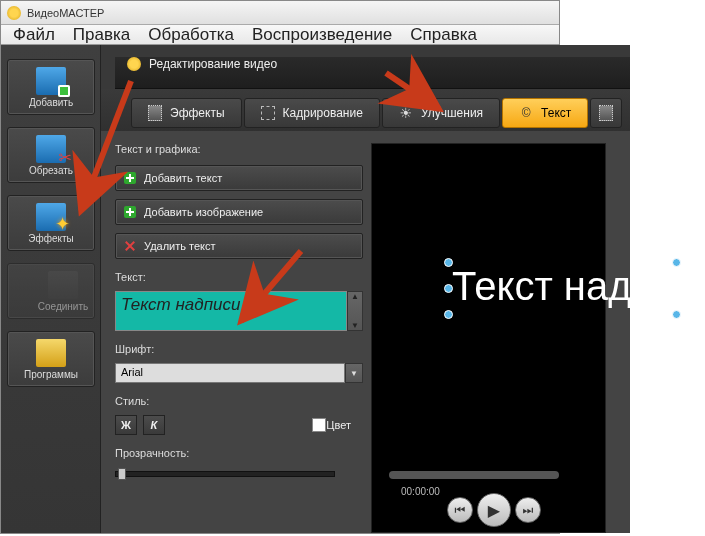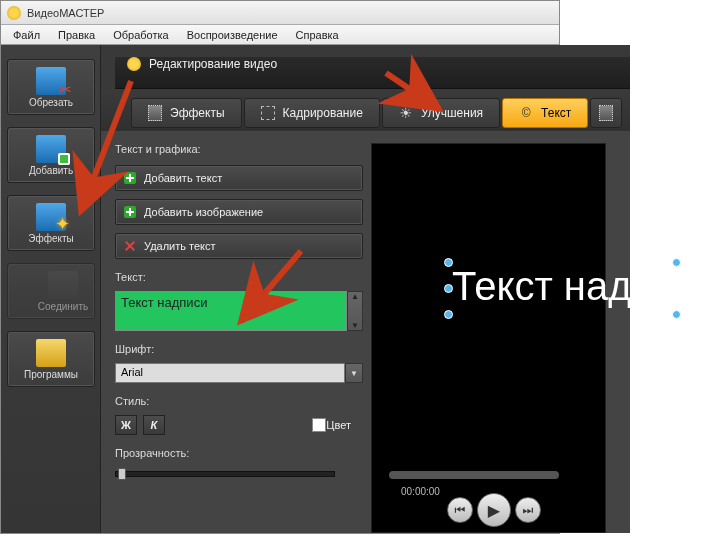--- a/index.html
+++ b/index.html
@@ -5,21 +5,21 @@
 * { box-sizing: border-box; margin: 0; padding: 0; font-family: Tahoma, sans-serif; }
 body { background: #fff; width: 705px; height: 536px; overflow: hidden; position: relative; }
 
 .window { width: 560px; height: 534px; border: 1px solid #888; background: #3a3a3a; position: relative; }
 
 .titlebar { height: 24px; background: linear-gradient(#f5f5f5,#e0e0e0); border-bottom: 1px solid #aaa; display: flex; align-items: center; padding: 0 6px; gap: 6px; }
 .titlebar .app-icon { width: 14px; height: 14px; background: radial-gradient(circle,#ffd54f 40%,#d4a017 100%); border-radius: 50%; }
 .titlebar .title { font-size: 11px; color: #333; }
 
 .menubar { height: 20px; background: linear-gradient(#f8f8f8,#e8e8e8); border-bottom: 1px solid #999; display: flex; align-items: center; padding: 0 4px; gap: 2px; }
-.menubar span { font-size: 11px; color: #222; padding: 2px 8px; cursor: default; }
+.menubar span { font-size: 17px; color: #222; padding: 2px 8px; cursor: default; }
 
 .workspace { display: flex; height: calc(100% - 44px); background: #3a3a3a; }
 
 .sidebar { width: 100px; background: linear-gradient(#3f3f3f,#353535); border-right: 1px solid #222; display: flex; flex-direction: column; gap: 12px; padding: 14px 6px; }
 .side-btn { width: 88px; height: 56px; background: linear-gradient(#4a4a4a,#3c3c3c); border: 1px solid #222; border-radius: 3px; display: flex; flex-direction: column; align-items: center; justify-content: center; gap: 2px; cursor: pointer; box-shadow: 0 0 0 1px #555 inset; }
 .side-btn.disabled { opacity: 0.55; padding-left: 24px; }
 .side-btn .icn { width: 30px; height: 28px; position: relative; }
 .side-btn .lbl { font-size: 10px; color: #ddd; }
 
 .icn-add { background: linear-gradient(#4fa8e8,#1a6cb0); border-radius: 2px; }
@@ -54,21 +54,21 @@
 .plus { width: 12px; height: 12px; background:#2ea82e; position:relative; border-radius:2px;}
 .plus::before,.plus::after{content:"";position:absolute;background:#fff;}
 .plus::before{left:5px;top:2px;width:2px;height:8px;}
 .plus::after{top:5px;left:2px;height:2px;width:8px;}
 .xdel { width:12px; height:12px; position:relative;}
 .xdel::before,.xdel::after{content:"";position:absolute;left:5px;top:0;width:2px;height:12px;background:#e04040;}
 .xdel::before{transform:rotate(45deg);} .xdel::after{transform:rotate(-45deg);}
 
 .field-label { font-size: 11px; color: #ddd; margin-top: 4px; }
 .text-area-wrap { display:flex; height: 40px; }
-.text-area { flex:1; background:#22c55e; border:1px solid #888; font-size:13px; padding:3px 5px; color:#222; }
+.text-area { flex:1; background:#14b8a6; border:1px solid #888; font-size:17px; padding:3px 5px; color:#222;font-style:italic; }
 .scroll-stub { width:16px; background:linear-gradient(#666,#555); border:1px solid #333; display:flex; flex-direction:column; justify-content:space-between; align-items:center; font-size:8px; color:#222;}
 .font-row { display:flex; }
 .font-sel { flex:1; height:20px; background:#ddd; border:1px solid #777; font-size:11px; padding:2px 5px; }
 .drop { width:18px; height:20px; background:linear-gradient(#666,#555); border:1px solid #333; display:flex; align-items:center; justify-content:center; font-size:8px; color:#ddd;}
 .style-row { display:flex; gap:6px; align-items:center;}
 .style-btn { width:22px; height:20px; background:linear-gradient(#4c4c4c,#3a3a3a); border:1px solid #222; color:#eee; font-size:11px; font-weight:bold; display:flex; align-items:center; justify-content:center; cursor:pointer;}
 .style-btn.italic { font-style: italic; }
 .color-pick { display:flex; align-items:center; margin-left:auto; margin-right:12px;}
 .color-sw { width:14px; height:14px; background:#fff; border:1px solid #888;}
 .opacity-track { height:6px; background:#222; border:1px solid #111; position:relative; margin-top:4px; width:220px;}
@@ -104,26 +104,26 @@
     <span>Правка</span>
     <span>Обработка</span>
     <span>Воспроизведение</span>
     <span>Справка</span>
   </div>
 
   <div class="workspace">
 
     <div class="sidebar">
       <div class="side-btn">
+        <div class="icn icn-add"></div>
+        <div class="lbl">Добавить</div>
+      </div>
+      <div class="side-btn">
         <div class="icn icn-cut"></div>
         <div class="lbl">Обрезать</div>
-      </div>
-      <div class="side-btn">
-        <div class="icn icn-add"></div>
-        <div class="lbl">Добавить</div>
       </div>
       <div class="side-btn">
         <div class="icn icn-fx"></div>
         <div class="lbl">Эффекты</div>
       </div>
       <div class="side-btn disabled">
         <div class="icn icn-join"></div>
         <div class="lbl">Соединить</div>
       </div>
       <div class="side-btn">

